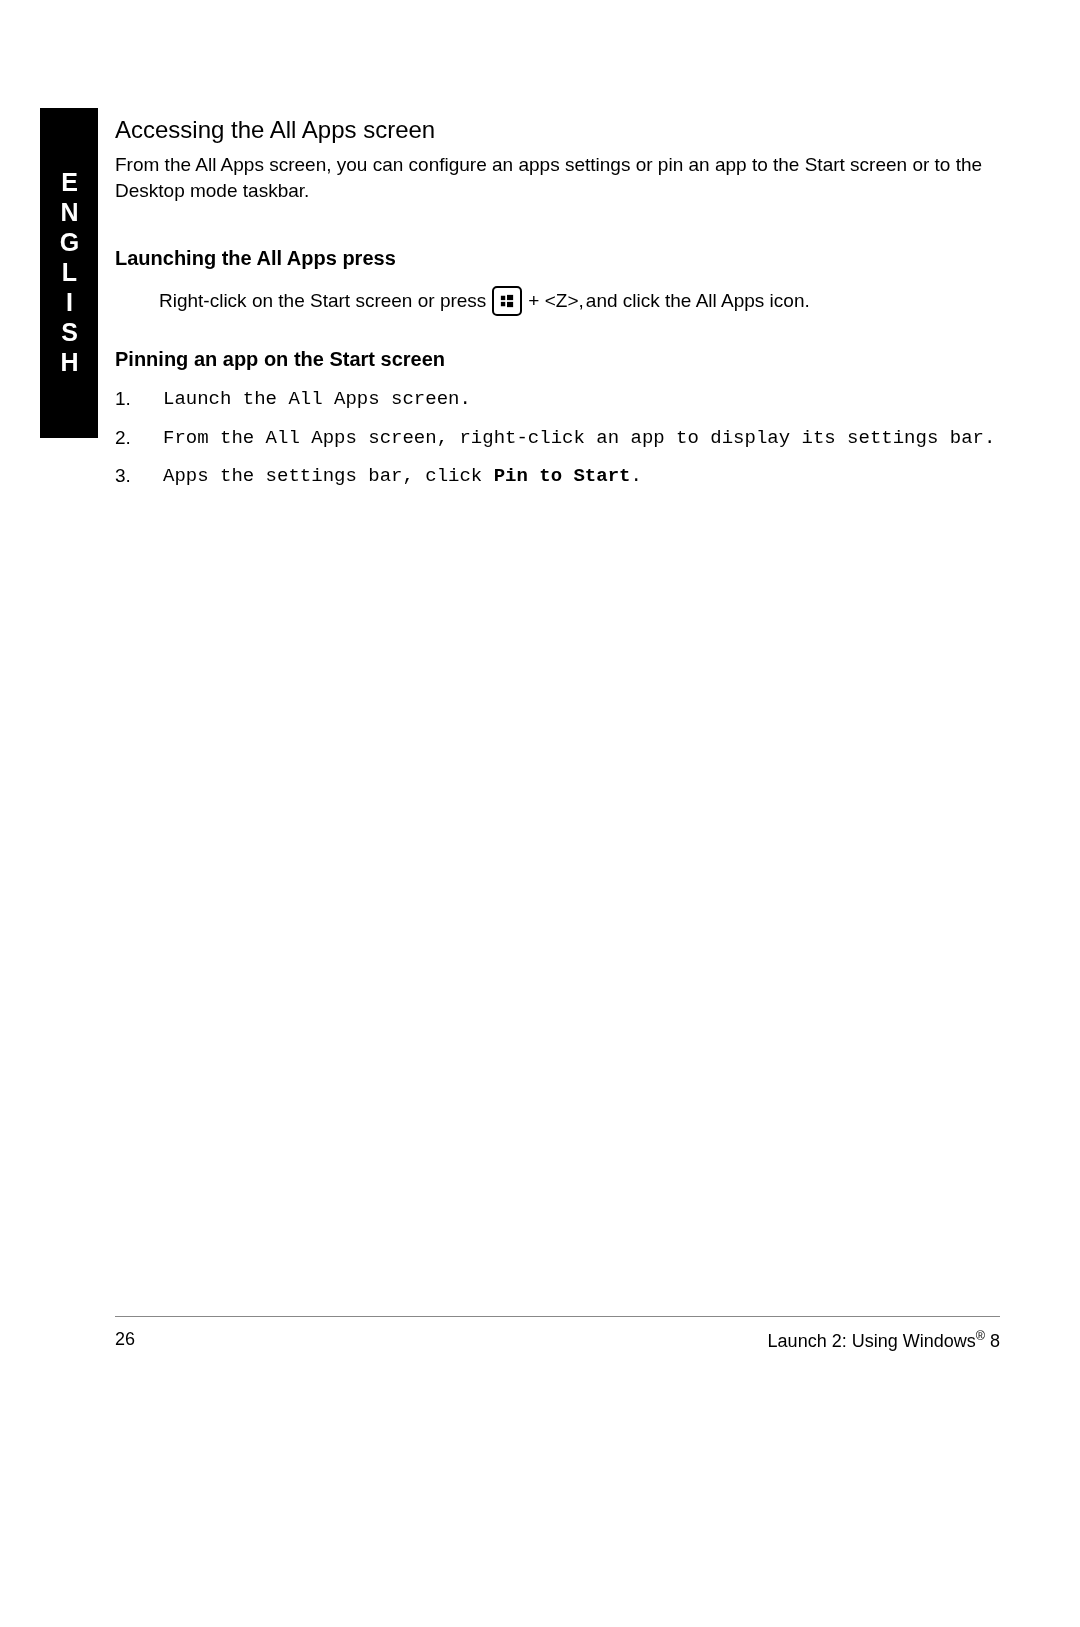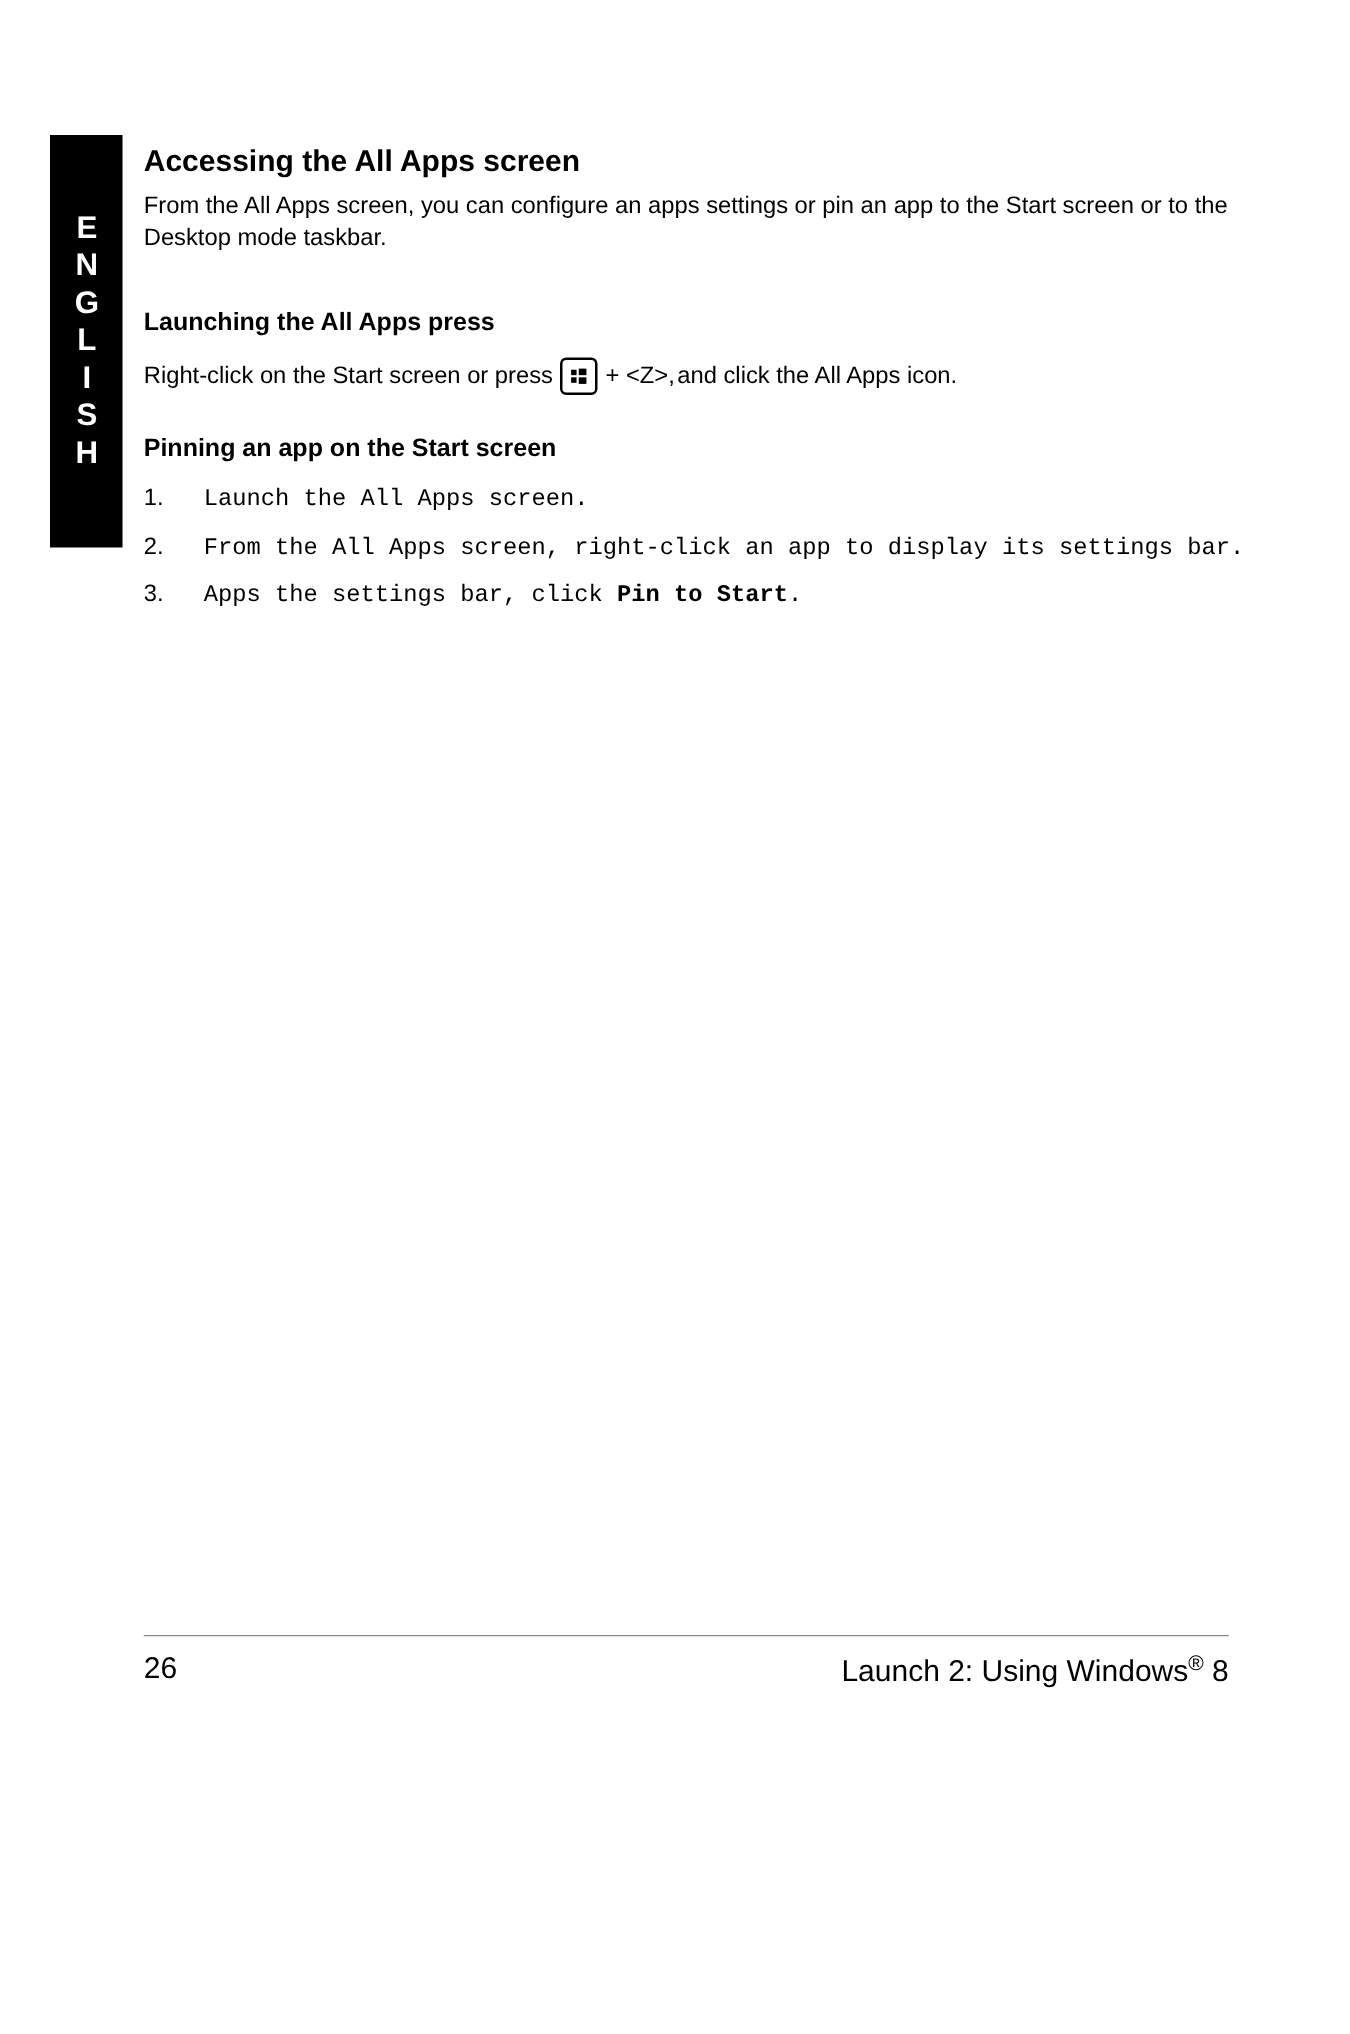--- a/index.html
+++ b/index.html
@@ -26,21 +26,21 @@
       font-family: Arial, Helvetica, sans-serif;
     }
     .content {
       position: absolute;
       left: 115px;
       top: 116px;
       width: 885px;
     }
     h2.section-title {
       font-size: 24px;
-      font-weight: bold;
+      font-weight: normal;
       margin-bottom: 8px;
       font-family: Arial, Helvetica, sans-serif;
     }
     p.body-text {
       font-size: 19px;
       line-height: 1.35;
       margin-bottom: 44px;
       font-family: Arial, Helvetica, sans-serif;
     }
     h3.sub-title {
@@ -51,20 +51,21 @@
     }
     .inline-line {
       font-size: 19px;
       line-height: 1.4;
       margin-bottom: 34px;
       font-family: Arial, Helvetica, sans-serif;
       display: flex;
       align-items: flex-end;
       flex-wrap: wrap;
       gap: 2px;
+      margin-left: 44px;
     }
     .win-key {
       display: inline-flex;
       align-items: center;
       justify-content: center;
       width: 30px;
       height: 30px;
       border: 2px solid #000;
       border-radius: 5px;
       margin: 0 4px;
@@ -84,27 +85,27 @@
       margin-bottom: 10px;
     }
     ol.steps li .num {
       width: 48px;
       flex-shrink: 0;
     }
     ol.steps li .txt { flex: 1; font-family: Liberation Mono, monospace; }
     .footer {
       position: absolute;
       left: 115px;
-      right: 97px;
+      right: 80px;
       bottom: 275px;
       border-top: 1px solid #888;
       padding-top: 12px;
       display: flex;
       justify-content: space-between;
-      font-size: 24px;
+      font-size: 18px;
       font-family: Arial, Helvetica, sans-serif;
     }
     .bold { font-weight: bold; }
     sup { font-size: 0.7em; }
   </style>
 </head>
 <body>
 
 <div class="page">
 

